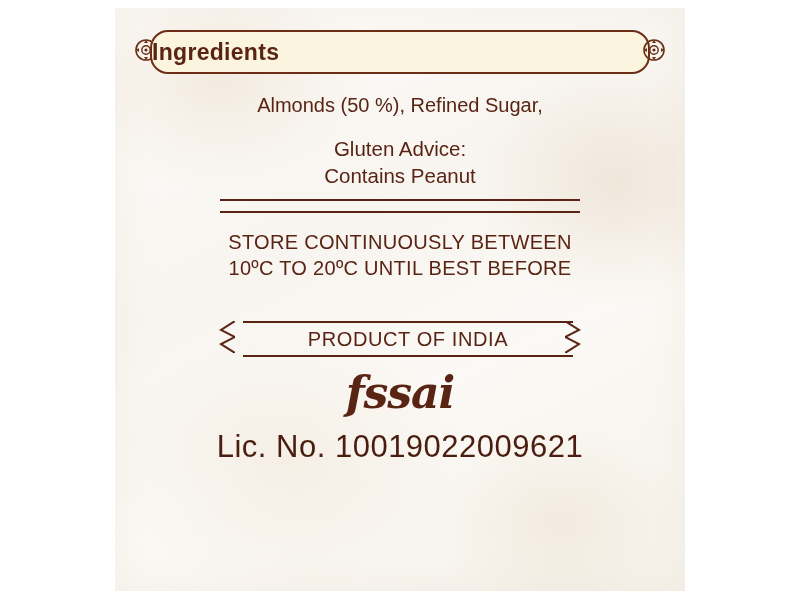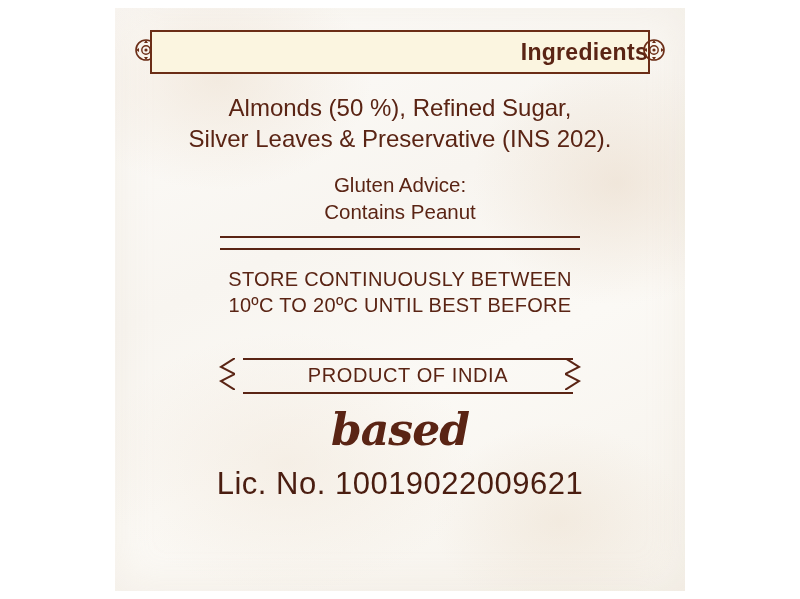--- a/index.html
+++ b/index.html
@@ -51,24 +51,24 @@
     height: 44px;
   }
   .banner {
     position: absolute;
     left: 35px;
     right: 35px;
     top: 0;
     height: 40px;
     background: #fbf5e0;
     border: 2px solid #6b2d16;
-    border-radius: 0;
+    border-radius: 18px;
     display: flex;
     align-items: center;
-    justify-content: flex-end;
+    justify-content: flex-start;
   }
   .banner-title {
     font-size: 23px;
     font-weight: bold;
     color: #5a2414;
     letter-spacing: 0.3px;
   }
   .banner-ornament {
     position: absolute;
     top: 7px;
@@ -83,21 +83,21 @@
   .block {
     margin: 0 auto;
     width: 520px;
   }
   .line {
     color: #5a2414;
     line-height: 1.30;
   }
 
   .ingredients-block { margin-top: 18px; }
-  .ingredients-block .line { font-size: 24px; }
+  .ingredients-block .line { font-size: 20px; }
 
   .allergy-block { margin-top: 18px; }
   .allergy-block .line { font-size: 20.5px; }
 
   .rule {
     width: 360px;
     height: 2px;
     background: #5a2414;
     margin: 10px auto 6px auto;
   }
@@ -187,21 +187,20 @@
             <circle cx="13" cy="13" r="10" fill="none" stroke="#6b2d16" stroke-width="1.6"></circle>
             <circle cx="13" cy="13" r="4.2" fill="none" stroke="#6b2d16" stroke-width="1.4"></circle>
             <circle cx="13" cy="13" r="1.6" fill="#6b2d16"></circle>
             <path d="M13 3 L15 6 L11 6 Z M13 23 L15 20 L11 20 Z M3 13 L6 11 L6 15 Z M23 13 L20 11 L20 15 Z" fill="#6b2d16"></path>
           </svg>
         </div>
       </div>
 
       <div class="block ingredients-block">
         <div class="line">Almonds (50 %), Refined Sugar,</div>
-        <div class="line">Silver Leaves &amp; Preservative (INS 202).</div>
       </div>
 
       <div class="block allergy-block">
         <div class="line">Gluten Advice:</div>
         <div class="line">Contains Peanut</div>
       </div>
 
       <div class="rule"></div>
 
 
@@ -222,20 +221,20 @@
           <span class="ribbon-text">PRODUCT OF INDIA</span>
         </div>
         <div class="ribbon-cap right">
           <svg width="20" height="32" viewBox="0 0 20 32" aria-hidden="true">
             <path d="M0 0 L14 9 L0 16 L14 23 L0 32" fill="none" stroke="#5a2414" stroke-width="2"></path>
           </svg>
         </div>
       </div>
 
       <div class="fssai-wrap">
-        <span class="fssai">based</span>
+        <span class="fssai">fssai</span>
       </div>
 
       <div class="license">Lic. No. 10019022009621</div>
 
     </div>
   </div>
 </div>
 
 </body></html>

